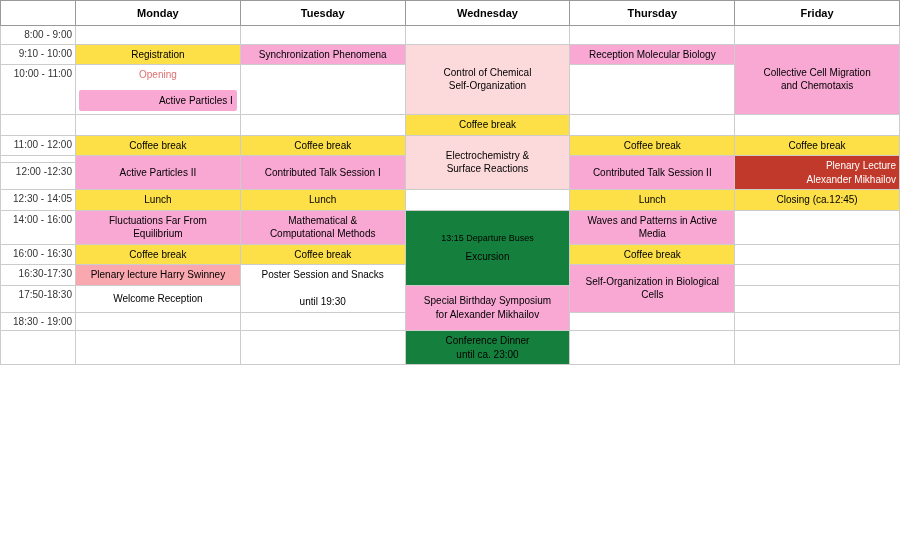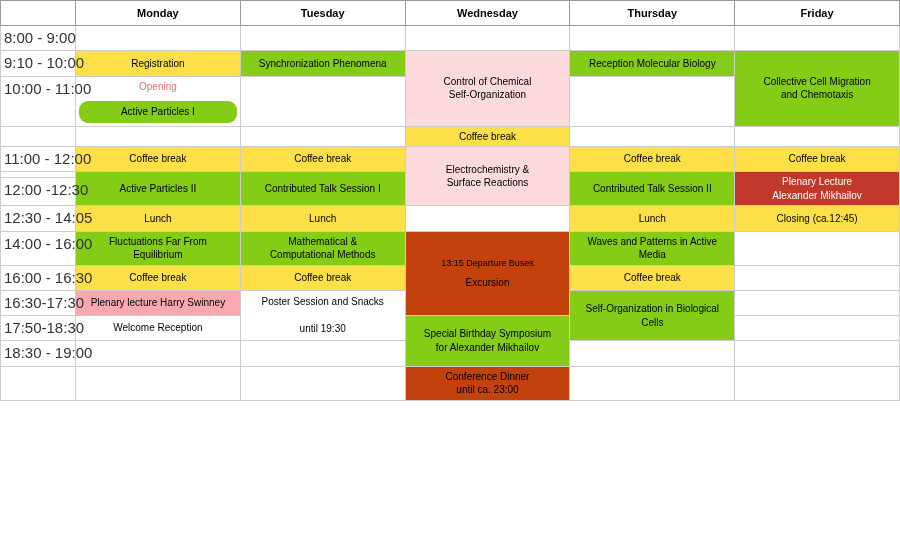--- a/index.html
+++ b/index.html
@@ -1,28 +1,28 @@
 <!DOCTYPE html>
 <html><head>
   <meta charset="utf-8">
   <style>
     * { box-sizing: border-box; margin: 0; padding: 0; }
     body { font-family: Arial, sans-serif; font-size: 10px; background: #fff; }
     table { width: 900px; border-collapse: collapse; table-layout: fixed; font-size: 10px; }
     th { font-weight: bold; font-size: 11px; text-align: center; padding: 6px 4px; border: 1px solid #999; background: #fff; margin-top: 48px; }
     th:first-child { width: 75px; }
     td { border: 1px solid #ccc; text-align: center; vertical-align: middle; padding: 3px; line-height: 1.35; }
-    .bg-pink { background-color: #84cc16; }
+    .bg-pink { background-color: #f9a8d4; }
     .bg-yellow { background-color: #fde047; }
     .bg-lpink { background-color: #fcd9db; }
-    .bg-green { background-color: #c2410c; }
-    .bg-dred { background-color: #c0392b; color: white; }
+    .bg-green { background-color: #15803d; }
+    .bg-dred { background-color: #c0392b; color: white; text-align: right; }
     .bg-white { background-color: #ffffff; }
     .bg-salmon { background-color: #f9a8b0; }
-    .time-cell { font-size: 15px; color: #333; text-align: right; vertical-align: top; padding: 2px 3px; white-space: nowrap; }
+    .time-cell { font-size: 10px; color: #333; text-align: right; vertical-align: top; padding: 2px 3px; white-space: nowrap; }
   </style>
 </head>
 <body>
 
 <table>
   <thead>
     <tr>
       <th></th>
       <th>Monday</th>
       <th>Tuesday</th>
@@ -51,21 +51,21 @@
       <td class="bg-pink" rowspan="3">Collective Cell Migration<br>and Chemotaxis</td>
     </tr>
     <tr>
       
     </tr>
 
     <tr>
       <td class="time-cell">10:00 - 11:00</td>
       <td class="bg-white">
         <div style="color:#e07070; margin-bottom:8px;">Opening</div>
-        <div class="bg-pink" style="padding:4px; border-radius:9px;">Active Particles I</div>
+        <div class="bg-pink" style="padding:4px; border-radius:2px;text-align:right;">Active Particles I</div>
       </td>
       <td class="bg-white"></td>
 
       <td class="bg-white"></td>
 
     </tr>
 
     <tr>
       <td class="time-cell"></td>
       <td class="bg-white"></td>

